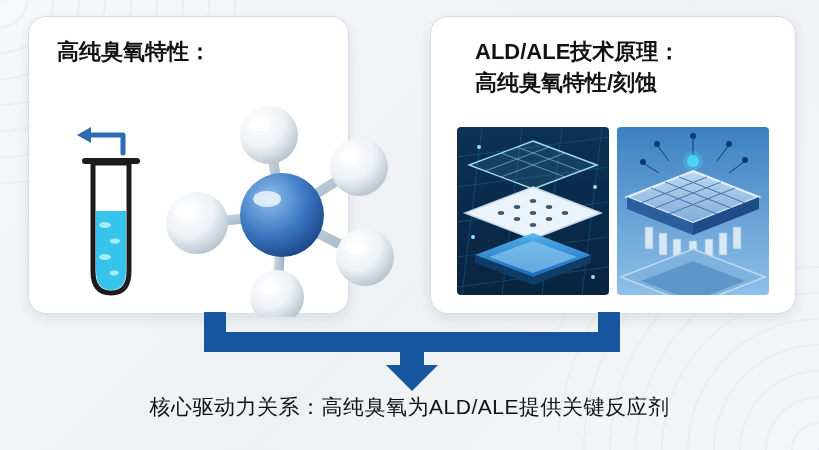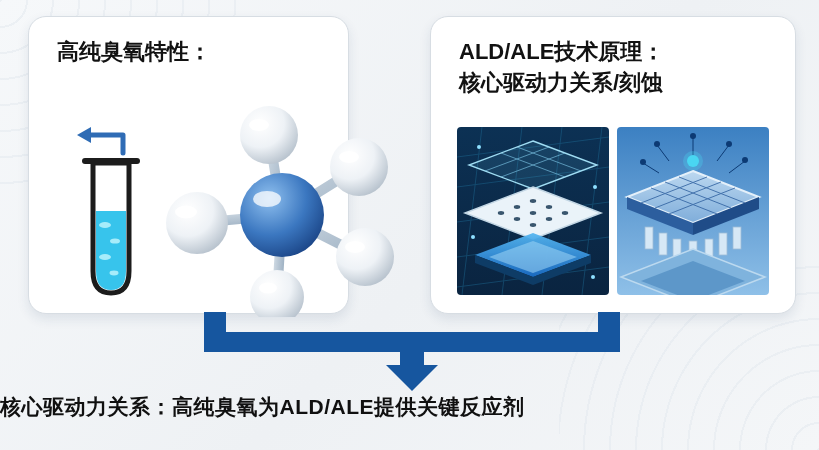--- a/index.html
+++ b/index.html
@@ -25,21 +25,21 @@
   .card {
     position: absolute;
     top: 16px;
     height: 298px;
     background: #ffffff;
     border: 1px solid #d7dde3;
     border-radius: 18px;
     box-shadow: 0 5px 12px rgba(30,60,100,0.10);
   }
   .card-left  { left: 28px;  width: 321px; }
-  .card-right { left: 430px; width: 366px; }
+  .card-right { left: 430px; width: 366px; padding-left: 16px; }
   .card-title {
     padding: 20px 18px 0 28px;
     font-size: 22px;
     font-weight: 700;
     color: #121212;
     line-height: 1.4;
   }
   .ozone-art {
     position: absolute; left: 0; top: 86px; width: 100%; height: 210px;
   }
@@ -47,23 +47,23 @@
   .molecule-wrap  { position: absolute; left: 128px; top: 2px; }
   .ald-images {
     position: absolute; left: 26px; top: 110px; width: 312px; height: 168px;
     display: flex; gap: 8px;
   }
   .ald-images svg { border-radius: 4px; }
   .connector-svg { position: absolute; left: 0; top: 0; width: 819px; height: 450px; pointer-events: none; }
   .caption {
     position: absolute;
     left: 0; top: 393px; width: 819px;
-    text-align: left;
+    text-align: center;
     font-size: 21px;
-    font-weight: 700;
+    font-weight: 400;
     color: #101010;
     letter-spacing: 0.5px;
   }
 </style>
 </head>
 <body>
 
 <div class="canvas">
   <div class="bg-deco-tl"></div>
   <div class="bg-deco-br"></div>
@@ -136,21 +136,21 @@
           <circle cx="125" cy="110" r="42" fill="url(#blueG)"></circle>
           <ellipse cx="110" cy="94" rx="14" ry="8" fill="#ffffff" opacity="0.75"></ellipse>
         </svg>
       </div>
     </div>
   </div>
 
   <div class="card card-right">
     <div class="card-title">
       <div>ALD/ALE技术原理：</div>
-      <div>核心驱动力关系/刻蚀</div>
+      <div>高纯臭氧特性/刻蚀</div>
     </div>
     <div class="ald-images">
 
       <svg width="152" height="168" viewBox="0 0 152 168">
         <defs>
           <linearGradient id="depBG" x1="0" y1="0" x2="0" y2="1">
             <stop offset="0%" stop-color="#0c3154"></stop>
             <stop offset="100%" stop-color="#0a2440"></stop>
           </linearGradient>
           <linearGradient id="glowSq" x1="0" y1="0" x2="0" y2="1">

